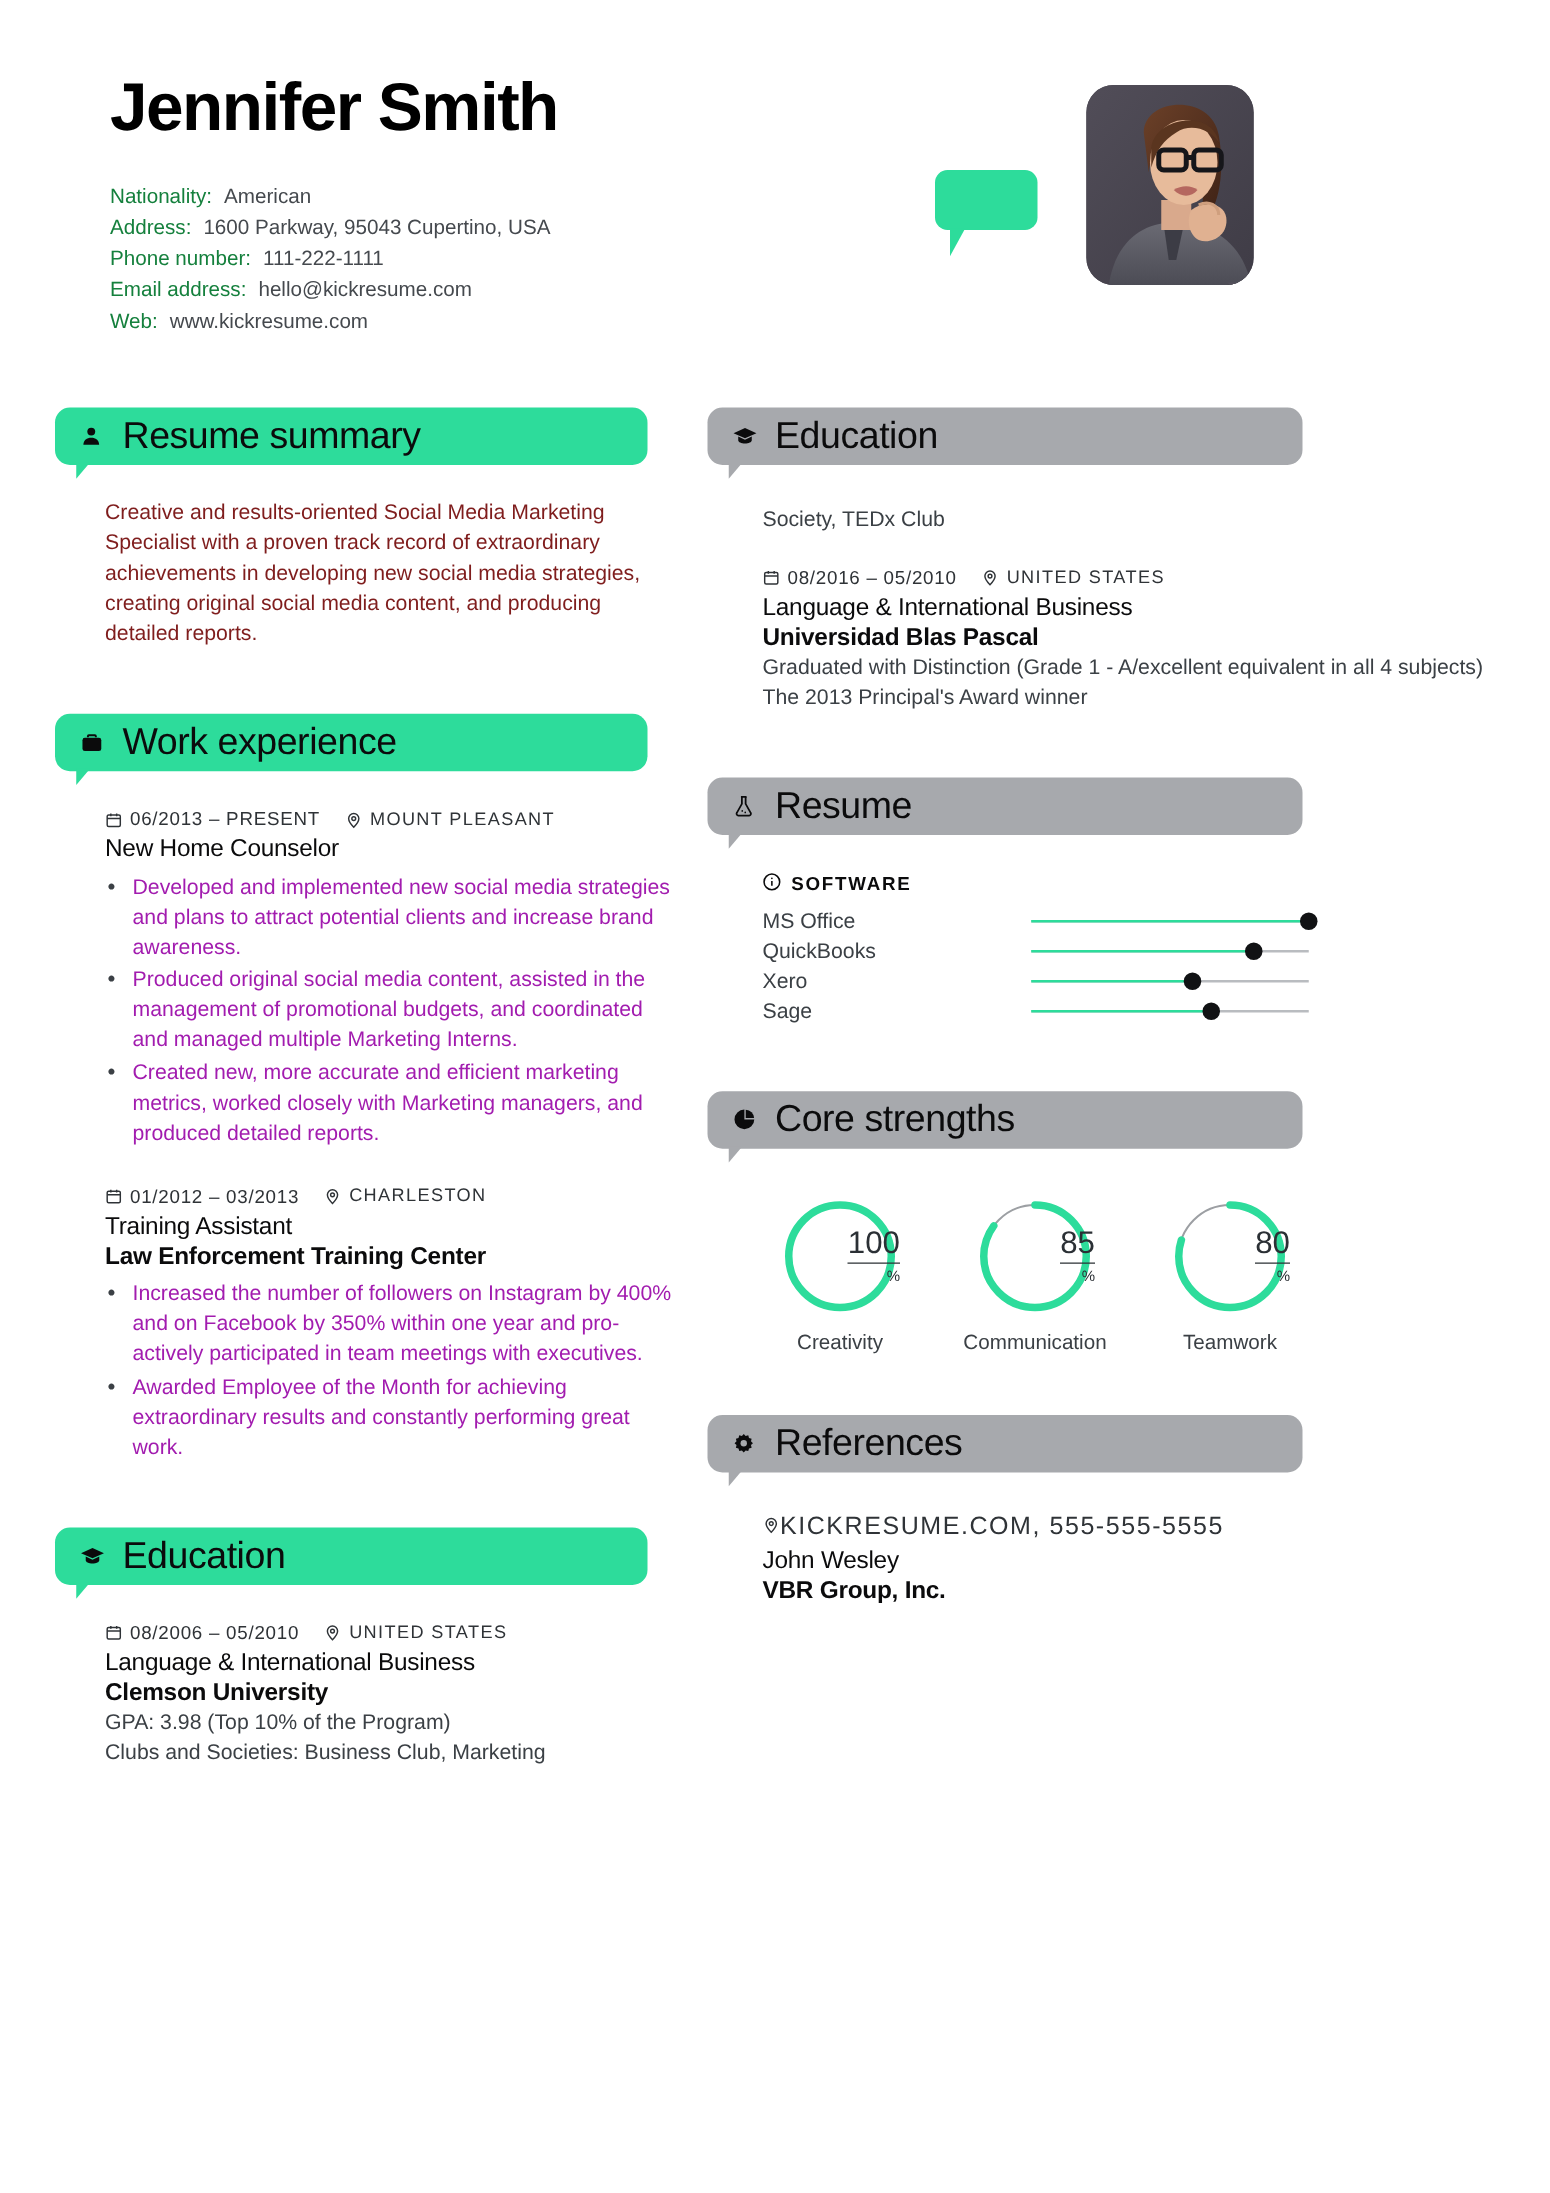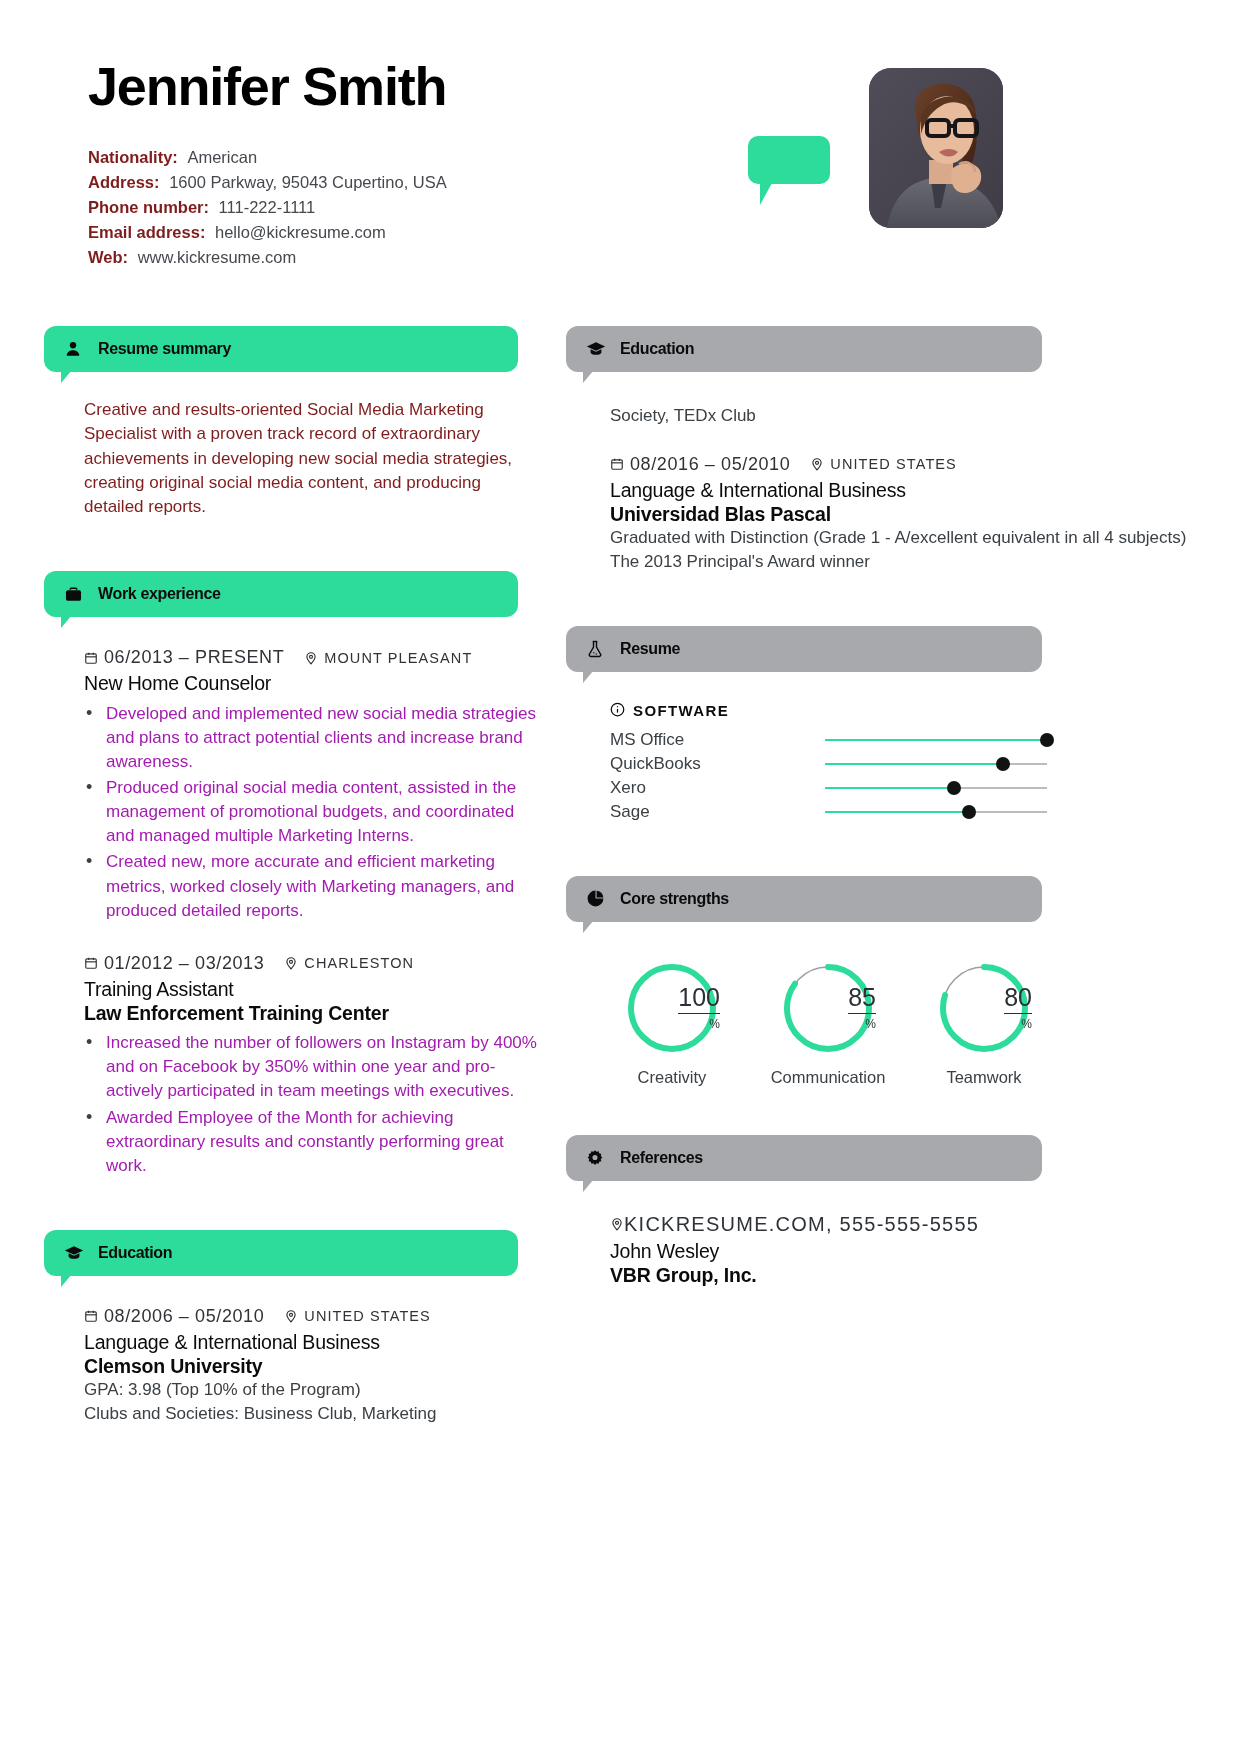--- a/index.html
+++ b/index.html
@@ -13,21 +13,21 @@
   .page { position: relative; width: 1196px; height: 1754px; padding: 0; }
 
   
   .header { position: relative; padding: 58px 70px 0 88px; height: 300px; }
   .name {
     font-size: 54px; font-weight: bold; letter-spacing: -1.2px;
     color: #000; line-height: 1.05; margin-bottom: 30px;
   }
   .contact-list { font-size: 16.5px; line-height: 1.52; }
   .contact-row { white-space: nowrap; }
-  .contact-label { font-weight: bold; color: #7f1d1d; }
+  .contact-label { font-weight: normal; color: #15803d; }
   .contact-value { color: #45494e; margin-left: 5px; }
 
   
   .bubble-deco {
     position: absolute; left: 748px; top: 136px;
     width: 82px; height: 48px; background: #2ddc9b; border-radius: 10px;
   }
   .bubble-deco::after {
     content: ""; position: absolute; left: 12px; top: 47px;
     width: 0; height: 0;
@@ -65,37 +65,37 @@
   .sec-bar::after {
     content: ""; position: absolute; bottom: -11px; left: 17px;
     width: 0; height: 0; border-left: 11px solid currentColor;
     border-bottom: 13px solid transparent;
   }
   .sec-bar.green::after { color: #2ddc9b; }
   .sec-bar.grey::after  { color: #a7a9ad; }
   .sec-bar .sec-ico { display: flex; align-items: center; width: 22px; }
   .sec-bar .sec-ico svg { display: block; }
   .sec-title {
-    font-size: 16px; font-weight: bold; color: #0b0b0c; letter-spacing: -0.35px;
+    font-size: 30px; font-weight: normal; color: #0b0b0c; letter-spacing: -0.35px;
   }
 
   .sec-body { padding: 26px 0 0 40px; }
   .col-right .sec-body { padding-left: 44px; }
 
   
   .summary-text {
     font-size: 17px; line-height: 1.43; color: #7f1d1d; max-width: 440px;
   }
   .entry { margin-bottom: 26px; }
   .entry:last-child { margin-bottom: 0; }
   .meta {
     display: flex; align-items: center; gap: 6px;
     font-size: 14.5px; color: #2f3337; letter-spacing: 1.1px; margin-bottom: 3px;
   }
-  .meta .date { letter-spacing: 0.6px; font-size: 18px; }
+  .meta .date { letter-spacing: 0.6px; font-size: 15px; }
   .meta .sep { width: 8px; }
   .meta svg { display: block; flex: none; }
   .entry-title {
     font-size: 19.5px; font-weight: normal; color: #0b0b0c; line-height: 1.24; letter-spacing: -0.2px;
   }
   .entry-org {
     font-size: 19.5px; font-weight: bold; color: #0b0b0c; line-height: 1.24; letter-spacing: -0.2px;
   }
   .entry-note { font-size: 17px; line-height: 1.4; color: #3b4045; }
   ul.bullets { list-style: none; margin-top: 6px; }

